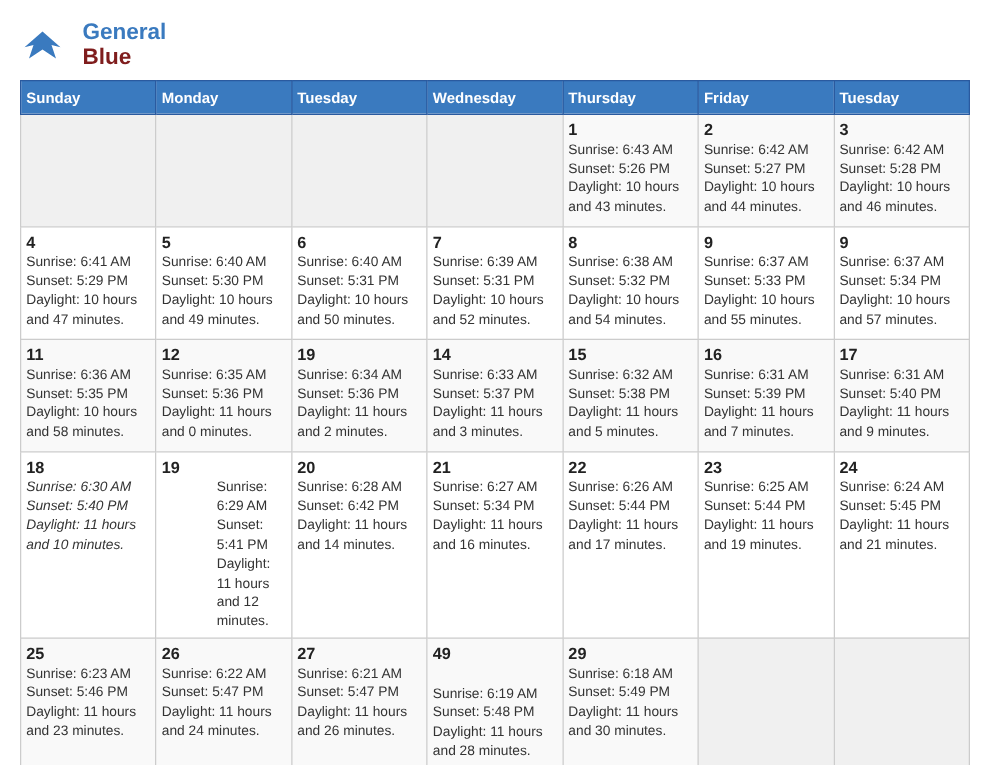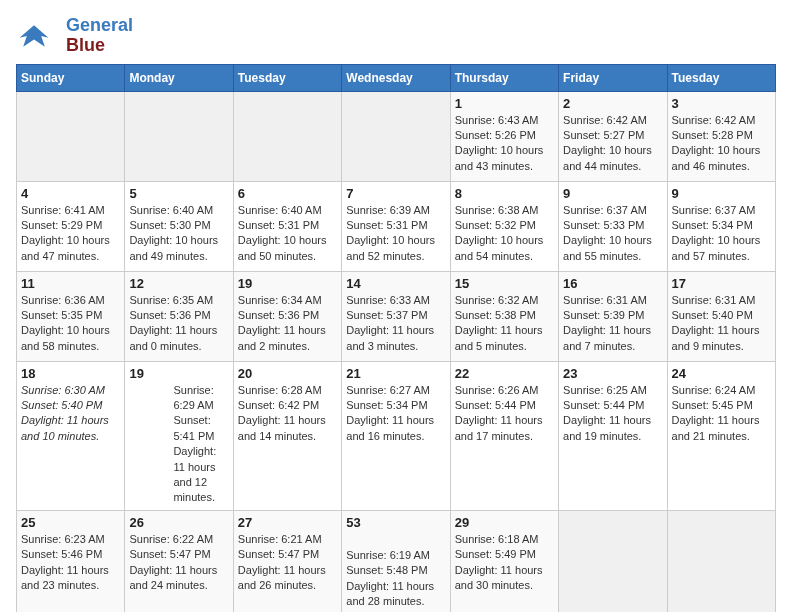--- a/index.html
+++ b/index.html
@@ -309,21 +309,21 @@
 and 24 minutes.</div>
         </td>
         <td>
           <div class="day-num">27</div>
           <div class="day-info" style="white-space: pre-line;">Sunrise: 6:21 AM
 Sunset: 5:47 PM
 Daylight: 11 hours
 and 26 minutes.</div>
         </td>
         <td>
-          <div class="day-num">53</div>
+          <div class="day-num">49</div>
           <div class="day-info" style="white-space: pre-line; margin-top: 18px;">Sunrise: 6:19 AM
 Sunset: 5:48 PM
 Daylight: 11 hours
 and 28 minutes.</div>
         </td>
         <td>
           <div class="day-num">29</div>
           <div class="day-info" style="white-space: pre-line;">Sunrise: 6:18 AM
 Sunset: 5:49 PM
 Daylight: 11 hours

